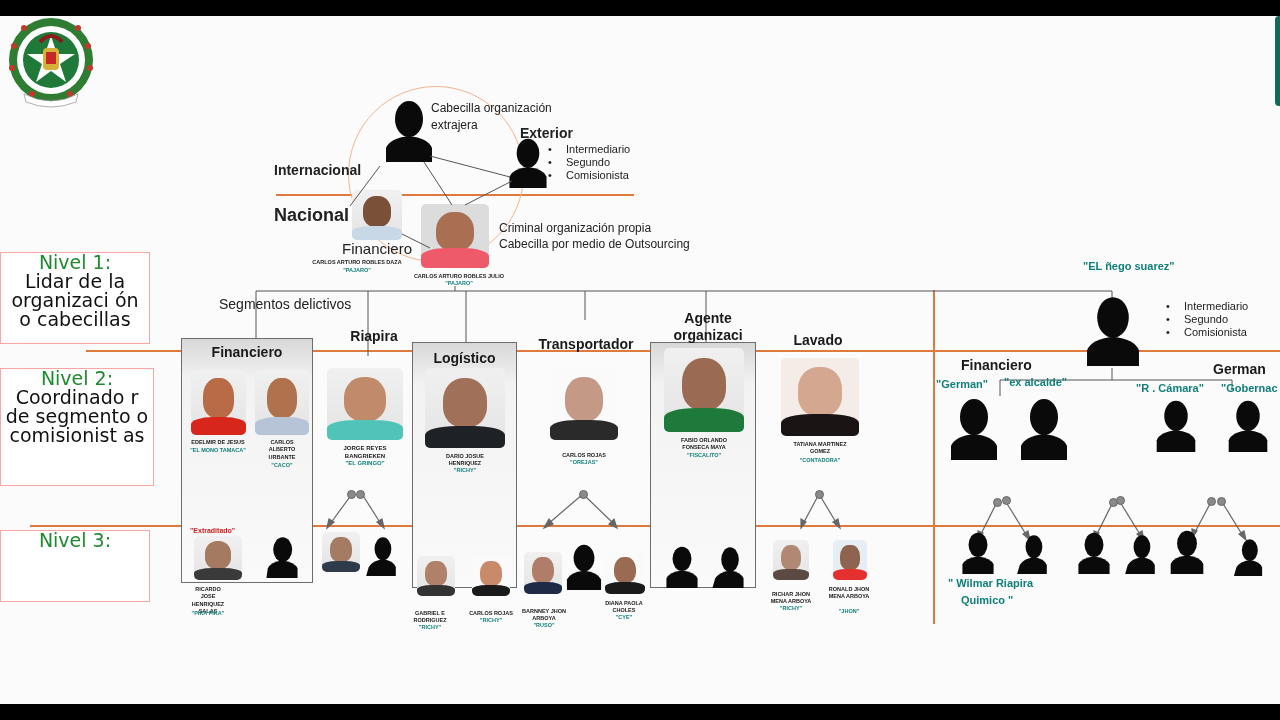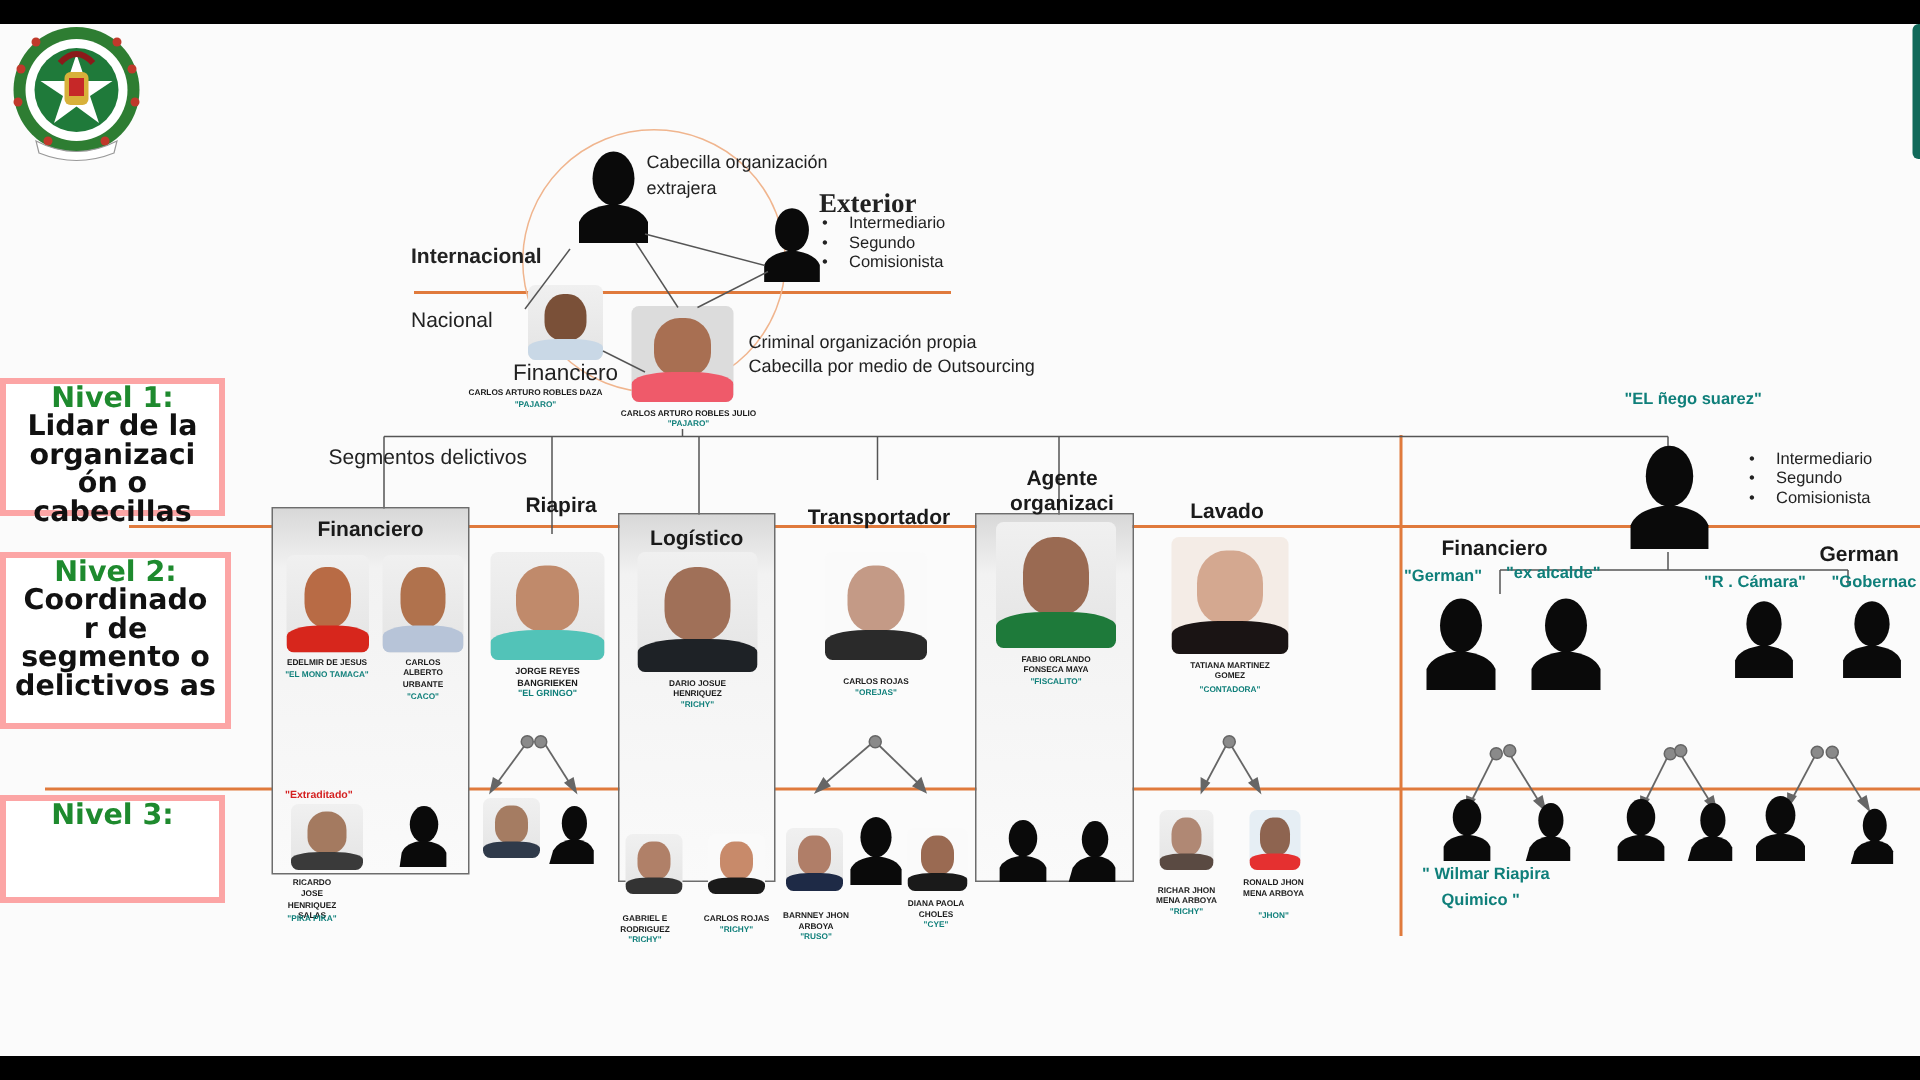--- a/index.html
+++ b/index.html
@@ -2,21 +2,21 @@
 <html><head>
 <meta charset="utf-8">
 <style>
   * { box-sizing: border-box; margin: 0; padding: 0; }
   html, body { width: 1280px; height: 720px; overflow: hidden; background: #000; }
   body { font-family: "Liberation Sans", sans-serif; position: relative; }
   .slide { position: absolute; left: 0; top: 16px; width: 1280px; height: 688px; background: #fbfbfb; overflow: hidden; }
   .abs { position: absolute; }
   .hline { position: absolute; height: 2px; background: #e07a3c; }
   .vline { position: absolute; width: 2px; background: #e07a3c; }
-  .level-box { position: absolute; border: 4px solid #fca5a5; background: #fff; text-align: center; font-family: "DejaVu Sans", sans-serif; font-weight: bold; line-height: 1.0; }
+  .level-box { position: absolute; border: 1px solid #fca5a5; background: #fff; text-align: center; font-family: "DejaVu Sans", sans-serif; font-weight: normal; line-height: 1.0; }
   .level-title { color: #1e8a2e; font-size: 19px; display: block; }
   .level-desc { color: #111; font-size: 19px; display: block; }
   .seg-panel { position: absolute; border: 1.5px solid #6d6d6d; background: linear-gradient(#d8d8d8 0, #f2f2f2 40px, #fafafa 100%); }
   .seg-label { position: absolute; font-weight: bold; font-size: 14px; color: #1a1a1a; text-align: center; white-space: nowrap; }
   .txt { position: absolute; font-size: 12px; color: #222; white-space: nowrap; }
   .name { position: absolute; font-weight: bold; font-size: 5.5px; color: #1a1a1a; text-align: center; line-height: 1.35; text-transform: uppercase; }
   .alias { position: absolute; font-weight: bold; font-size: 5.5px; color: #0f7f7a; text-align: center; text-transform: uppercase; }
   .teal { color: #0f7f7a; font-weight: bold; }
   .photo { position: absolute; border-radius: 5px; overflow: hidden; background: linear-gradient(#f0f0f0, #e4e4e4); }
   .photo .face { position: absolute; left: 22%; top: 12%; width: 56%; height: 62%; border-radius: 45% 45% 40% 40%; }
@@ -63,30 +63,30 @@
   <div class="vline" style="left:933px;top:274px;height:334px;"></div>
 
   <div class="abs" style="left:348px;top:70px;width:176px;height:176px;border:1.5px solid #f0b58e;border-radius:50%;"></div>
 
   <div class="level-box" style="left:0;top:236px;width:150px;height:92px;">
     <span class="level-title">Nivel 1:</span>
     <span class="level-desc" style="padding:0 8px;">Lidar de la organizaci ón o cabecillas</span>
   </div>
   <div class="level-box" style="left:0;top:352px;width:154px;height:118px;">
     <span class="level-title">Nivel 2:</span>
-    <span class="level-desc" style="padding:0 4px;">Coordinado r de segmento o delictivos as</span>
+    <span class="level-desc" style="padding:0 4px;">Coordinado r de segmento o comisionist as</span>
   </div>
   <div class="level-box" style="left:0;top:514px;width:150px;height:72px;">
     <span class="level-title">Nivel 3:</span>
   </div>
 
   <div class="txt" style="left:274px;top:146px;font-weight:bold;font-size:14px;">Internacional</div>
-  <div class="txt" style="left:274px;top:189px;font-weight:normal;font-size:14px;">Nacional</div>
+  <div class="txt" style="left:274px;top:189px;font-weight:bold;font-size:18px;">Nacional</div>
   <div class="txt" style="left:431px;top:84px;width:140px;white-space:normal;line-height:17px;">Cabecilla organización extrajera</div>
-  <div class="txt" style="left:546px;top:109px;font-weight:bold;font-size:18px;font-family:Liberation Serif, serif;">Exterior</div>
+  <div class="txt" style="left:520px;top:109px;font-weight:bold;font-size:14px;">Exterior</div>
   <ul class="bullets" style="left:548px;top:127px;">
     <li>Intermediario</li>
     <li>Segundo</li>
     <li>Comisionista</li>
   </ul>
   <div class="txt" style="left:499px;top:205px;">Criminal organización propia</div>
   <div class="txt" style="left:499px;top:221px;">Cabecilla por medio de Outsourcing</div>
 
   <svg class="sil" style="left:386px;top:84px;" width="46" height="62" viewBox="0 0 46 62">
       <ellipse cx="23" cy="19" rx="14" ry="18" fill="#0a0a0a"></ellipse>

